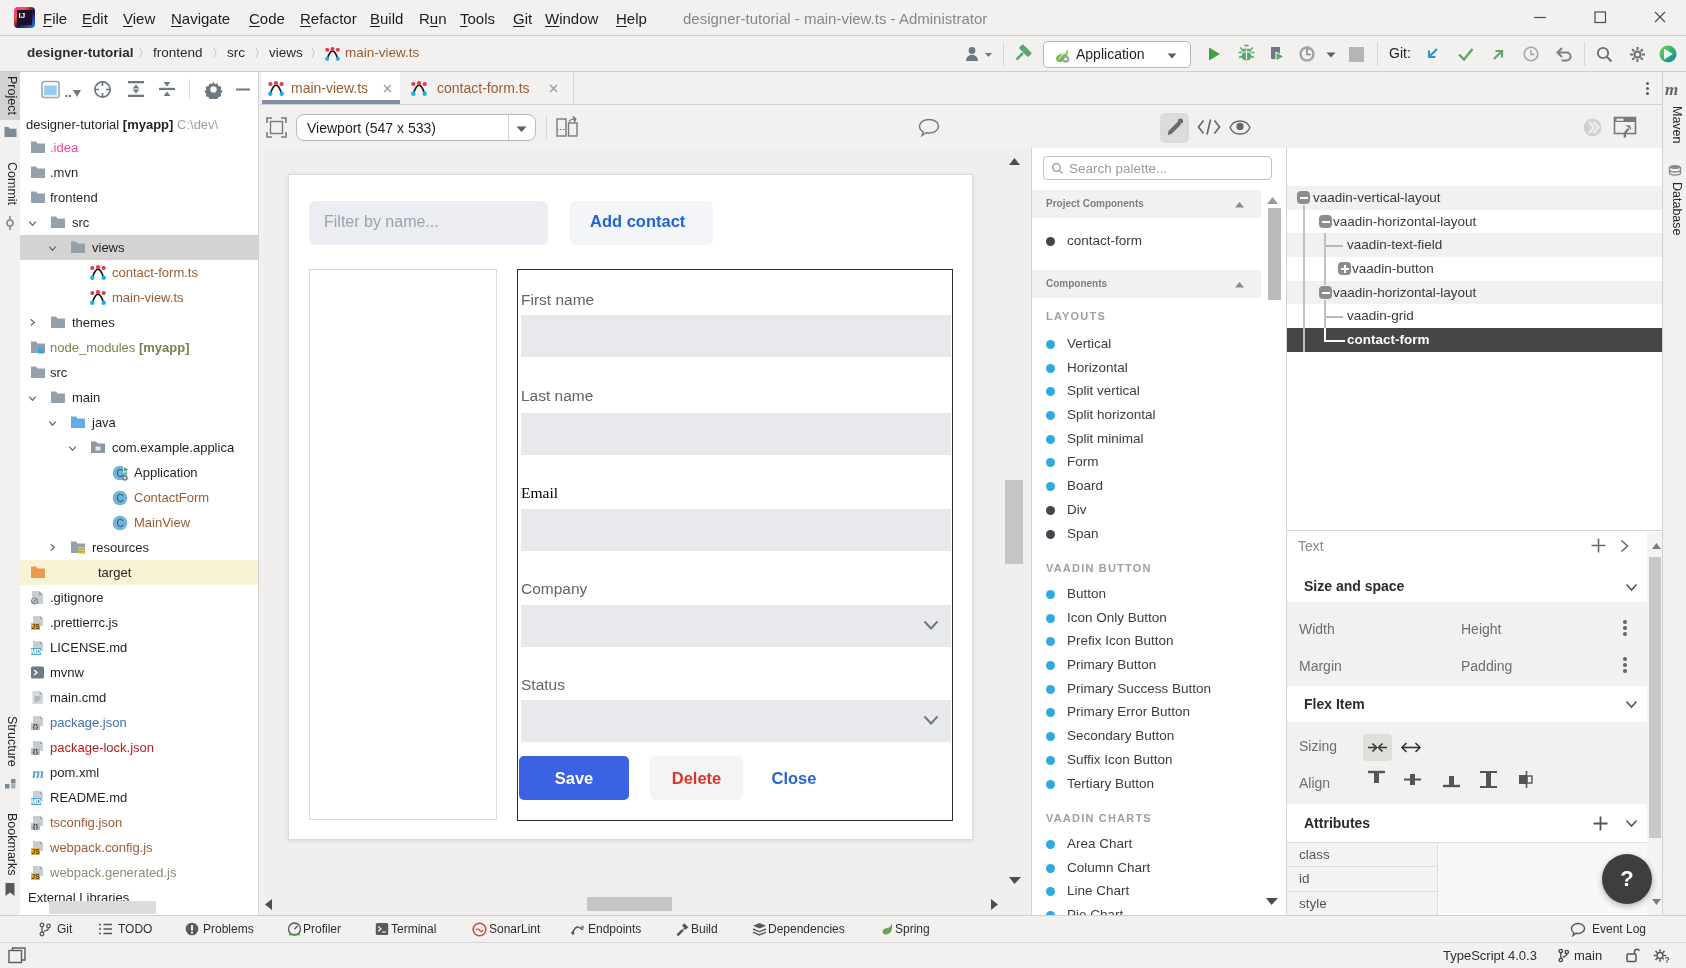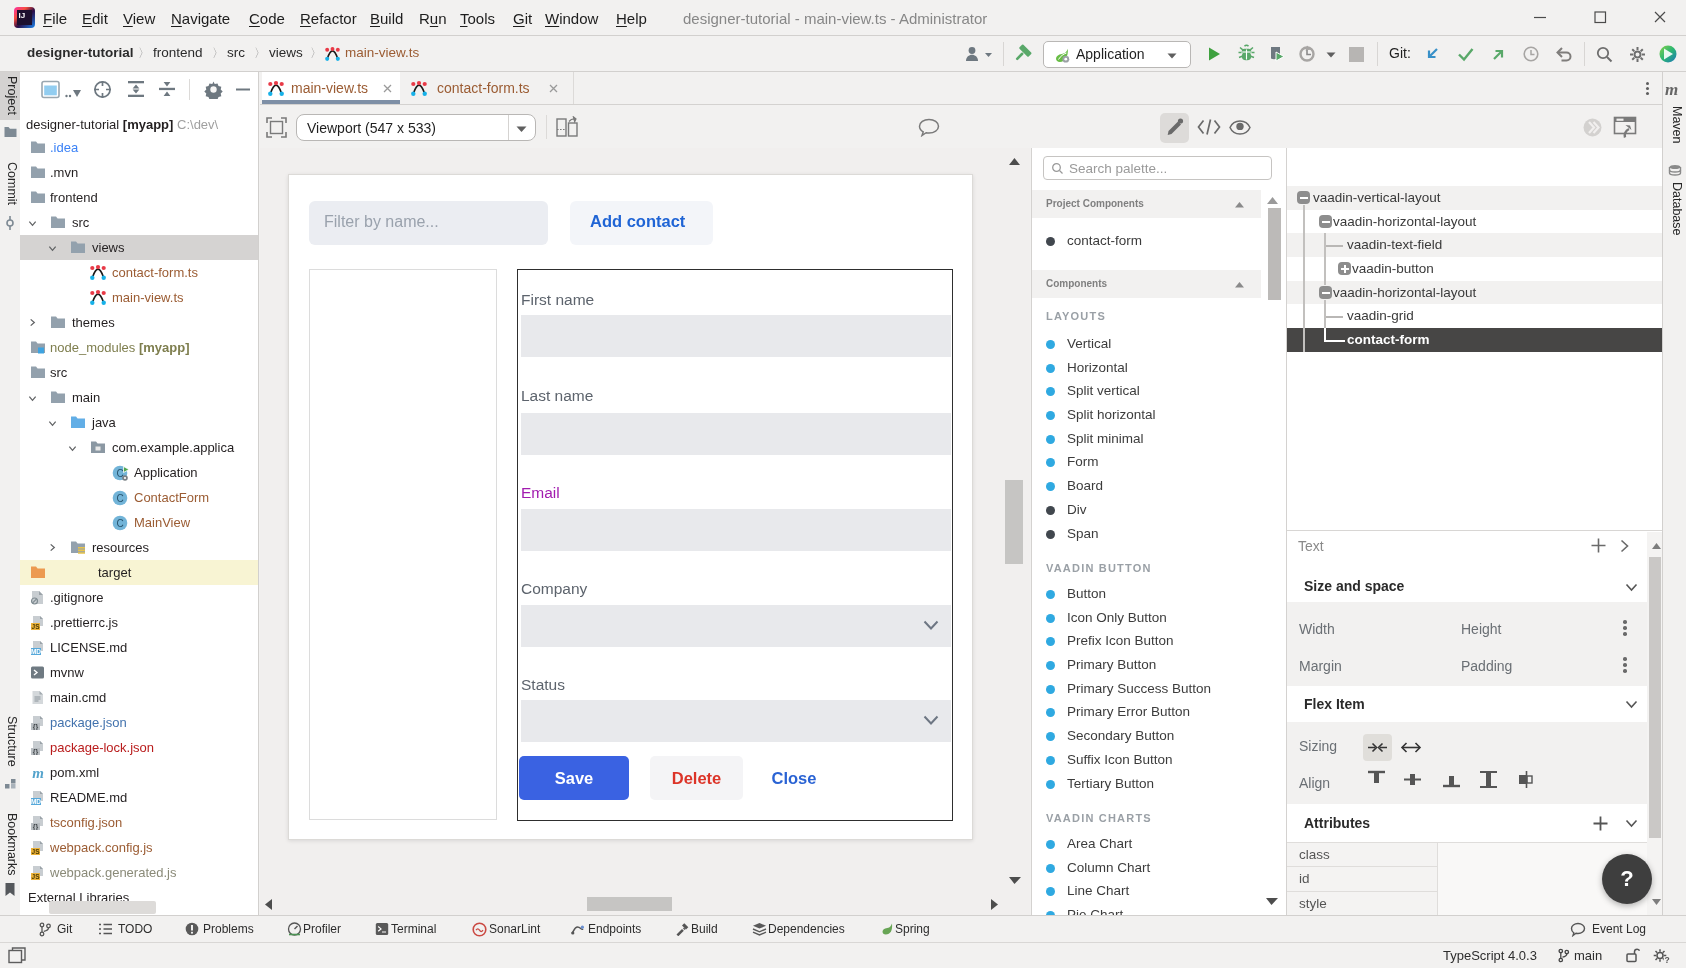--- a/index.html
+++ b/index.html
@@ -241,21 +241,21 @@
   <svg style="position:absolute;left:214px;top:8px;" width="18" height="19" viewBox="0 0 18 19">
       <path d="M2 9.5h14" stroke="#6e7880" stroke-width="2"></path>
     </svg>
   <div class="trow" style="top:40px;">
       <span class="txt" style="left:6px;">designer-tutorial <b>[myapp]</b> <span style="color:#9f9f9f;">C:\dev\​</span></span>
     </div>
   <div class="trow" style="top:63px;">
       <svg style="position:absolute;left:10px;top:5px;" width="16" height="14" viewBox="0 0 16 14">
         <path d="M1 1.5h5l1.6 2H15v9.5H1z" fill="#93a1ad"></path>
       </svg>
-      <span class="txt" style="left:30px;color:#3b82f6;">.idea</span>
+      <span class="txt" style="left:30px;color:#ec4899;">.idea</span>
     </div>
   <div class="trow" style="top:88px;">
       <svg style="position:absolute;left:10px;top:5px;" width="16" height="14" viewBox="0 0 16 14">
         <path d="M1 1.5h5l1.6 2H15v9.5H1z" fill="#93a1ad"></path>
       </svg>
       <span class="txt" style="left:30px;color:#231f20;">.mvn</span>
     </div>
   <div class="trow" style="top:113px;">
       <svg style="position:absolute;left:10px;top:5px;" width="16" height="14" viewBox="0 0 16 14">
         <path d="M1 1.5h5l1.6 2H15v9.5H1z" fill="#93a1ad"></path>
@@ -581,21 +581,21 @@
   </div>
   <div style="position:absolute;left:310px;top:53px;width:143px;height:44px;background:#f3f5f9;border-radius:6px;">
     <span style="position:absolute;left:20px;top:11px;font-size:16.5px;font-weight:bold;color:#1f64d5;">Add contact</span>
   </div>
   <div style="position:absolute;left:49px;top:121px;width:188px;height:551px;background:#fff;border:1px solid #dcdcdc;"></div>
   <div style="position:absolute;left:257px;top:121px;width:436px;height:552px;background:#fff;border:1.5px solid #2e2e2e;"></div>
   <span class="plabel" style="left:261px;top:143px;font-size:15.5px;color:#5d646d;">First name</span>
   <div style="position:absolute;left:261px;top:167px;width:430px;height:42px;background:#e8e9ec;"></div>
   <span class="plabel" style="left:261px;top:239px;font-size:15.5px;color:#5d646d;">Last name</span>
   <div style="position:absolute;left:261px;top:265px;width:430px;height:42px;background:#e8e9ec;"></div>
-  <span class="plabel" style="left:261px;top:336px;font-size:15.5px;color:#a21caf;">Email</span>
+  <span class="plabel" style="left:261px;top:336px;font-size:15.5px;color:#000000;font-family:Liberation Serif, serif;">Email</span>
   <div style="position:absolute;left:261px;top:361px;width:430px;height:42px;background:#e8e9ec;"></div>
   <span class="plabel" style="left:261px;top:432px;font-size:15.5px;color:#5d646d;">Company</span>
   <div style="position:absolute;left:261px;top:457px;width:430px;height:42px;background:#e8e9ec;">
     <svg style="position:absolute;right:12px;top:15px;" width="16" height="11" viewBox="0 0 16 11">
         <path d="M1.5 1.5L8 8.5l6.5-7" fill="none" stroke="#6d7683" stroke-width="2"></path>
       </svg>
   </div>
   <span class="plabel" style="left:261px;top:528px;font-size:15.5px;color:#5d646d;">Status</span>
   <div style="position:absolute;left:261px;top:552px;width:430px;height:42px;background:#e8e9ec;">
     <svg style="position:absolute;right:12px;top:15px;" width="16" height="11" viewBox="0 0 16 11">

